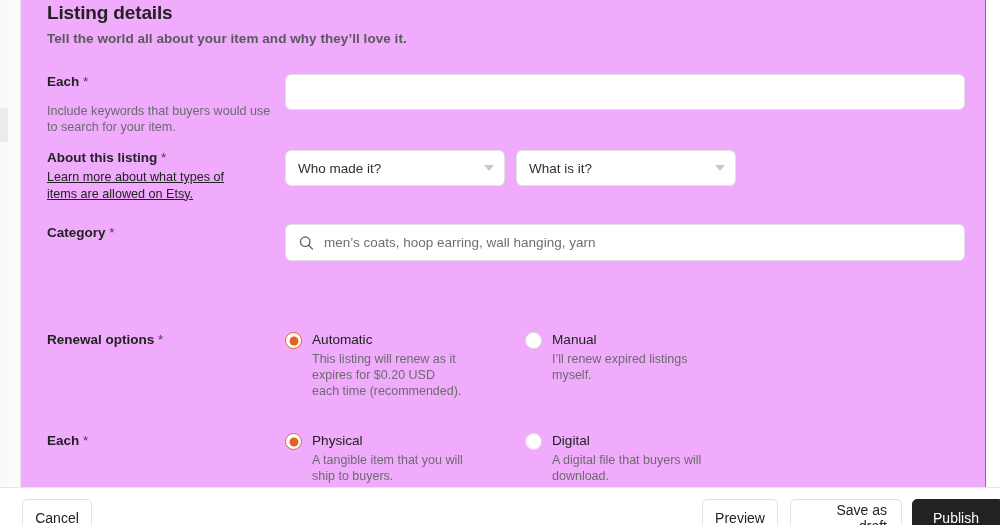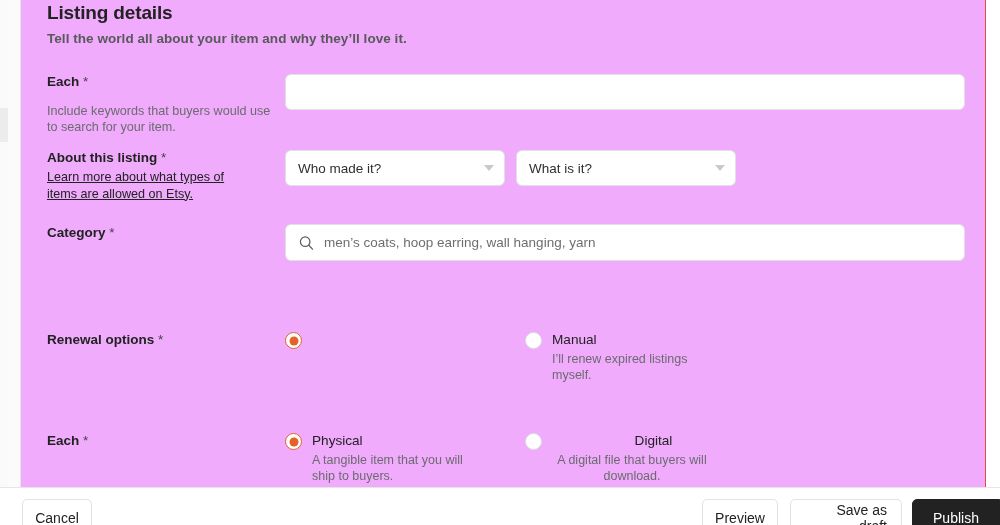--- a/index.html
+++ b/index.html
@@ -304,20 +304,24 @@
         <div class="label-col">
           <div class="field-label">
             <span>Renewal options</span>
             <span class="req">*</span>
           </div>
         </div>
         <div class="field-col">
           <div class="radio-grid" style="height:80px;">
             <div class="radio-item" style="left:0px; top:0px;">
               <span class="radio-circle checked"></span>
+              <div class="radio-body">
+                <div class="radio-title">Automatic</div>
+                <div class="radio-desc" style="max-width:150px;">This listing will renew as it expires for $0.20 USD each time (recommended).</div>
+              </div>
             </div>
             <div class="radio-item" style="left:240px; top:0px;">
               <span class="radio-circle"></span>
               <div class="radio-body">
                 <div class="radio-title">Manual</div>
                 <div class="radio-desc" style="max-width:150px;">I’ll renew expired listings myself.</div>
               </div>
             </div>
           </div>
         </div>
@@ -332,21 +336,21 @@
         </div>
         <div class="field-col">
           <div class="radio-grid" style="height:55px;">
             <div class="radio-item" style="left:0px; top:0px;">
               <span class="radio-circle checked"></span>
               <div class="radio-body">
                 <div class="radio-title">Physical</div>
                 <div class="radio-desc" style="max-width:152px;">A tangible item that you will ship to buyers.</div>
               </div>
             </div>
-            <div class="radio-item" style="left:240px; top:0px;text-align:center;">
+            <div class="radio-item" style="left:240px; top:0px;">
               <span class="radio-circle"></span>
               <div class="radio-body">
                 <div class="radio-title">Digital</div>
                 <div class="radio-desc" style="max-width:160px;">A digital file that buyers will download.</div>
               </div>
             </div>
           </div>
         </div>
       </div>
 

